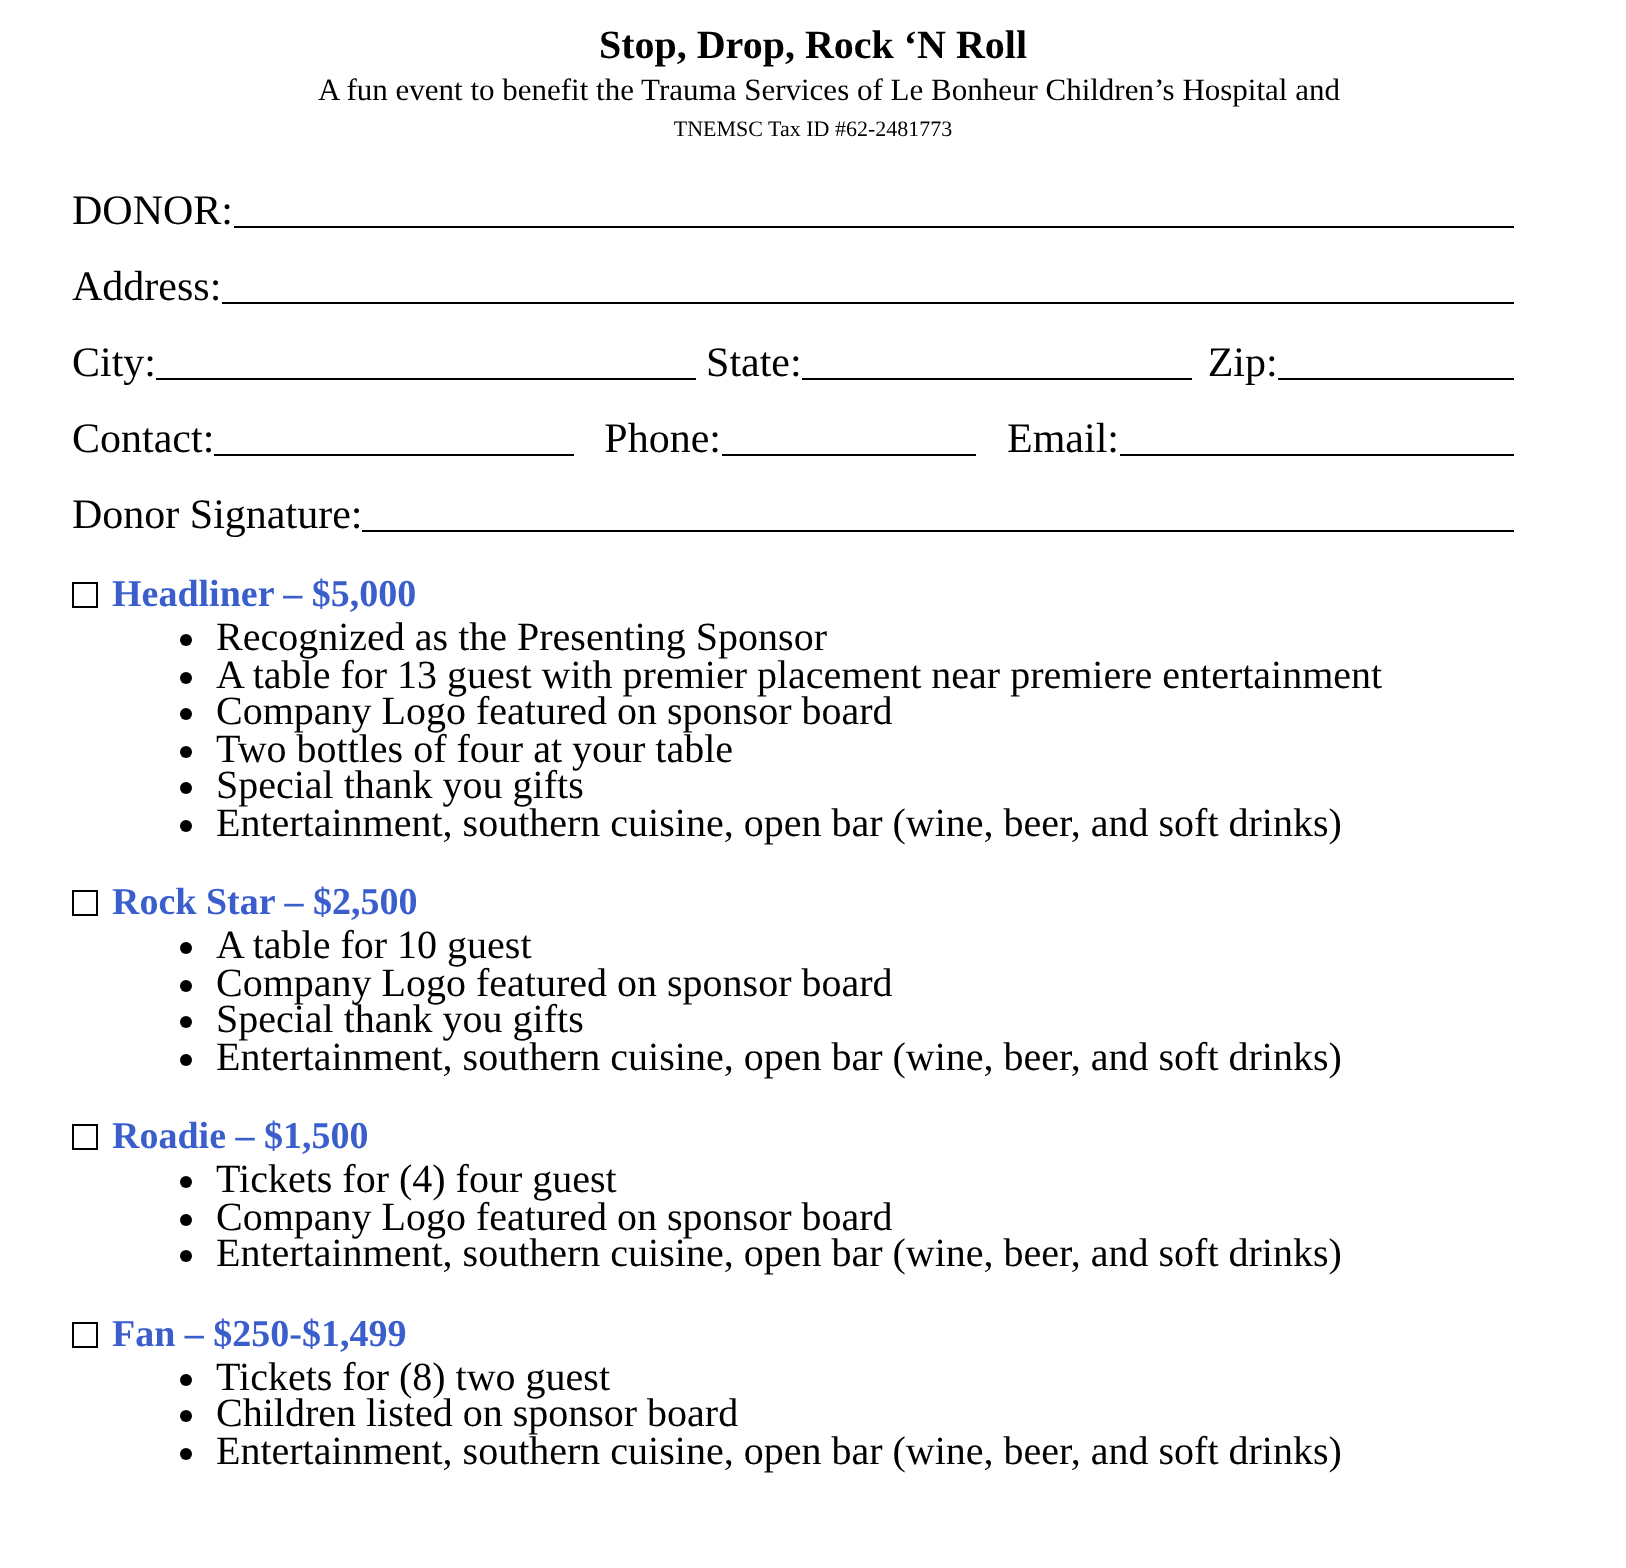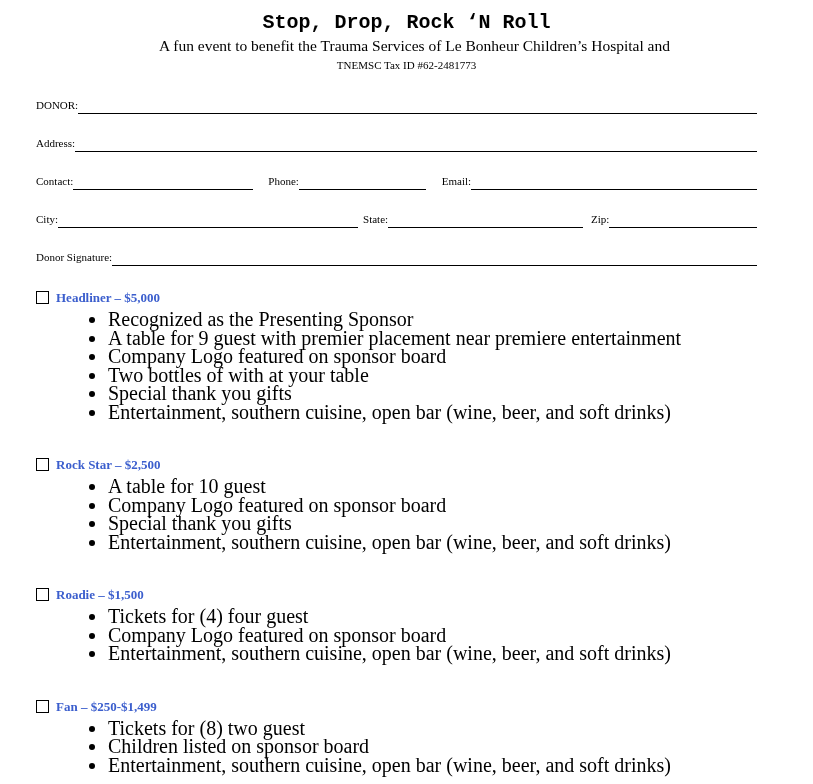--- a/index.html
+++ b/index.html
@@ -9,29 +9,29 @@
     width: 813px; height: 784px;
     background: #ffffff;
     color: var(--ink);
     font-family: "Liberation Serif", "DejaVu Serif", serif;
     overflow: hidden;
   }
   .page { padding: 12px 56px 0 36px; }
 
   
   .header { margin: 0 -56px 0 -36px; text-align: center; }
-  .doc-title { font-size: 20px; font-weight: bold; line-height: 22px; margin: 0; font-family: Liberation Mono, monospace; }
+  .doc-title { font-size: 20px; font-weight: bold; line-height: 22px; margin: 0; }
   .doc-subtitle { font-size: 15.5px; line-height: 19px; margin: 2px 0 0 0; padding-left: 16px; }
   .tax-id { font-size: 11px; line-height: 13px; margin: 4px 0 0 0; }
   .section-title { font-size: 16px; font-weight: bold; line-height: 19px; margin: 21px 0 0 0; }
 
   
   .form-row {
     display: flex; align-items: flex-end;
-    font-size: 11px; line-height: 18px;
+    font-size: 21px; line-height: 18px;
     margin-top: 19px;
   }
   .form-row.first { margin-top: 23px; }
   .form-label { white-space: nowrap; }
   .fill-line {
     border: 0; border-bottom: 1px solid var(--ink);
     outline: none; background: transparent;
     font: inherit; color: inherit;
     height: 19px; padding: 0 2px; border-radius: 0;
   }
@@ -39,30 +39,30 @@
   .w-city { width: 300px; }
   .w-state { width: 195px; }
   .w-contact { width: 180px; }
   .w-phone { width: 127px; }
   .ml5 { margin-left: 5px; }
   .ml8 { margin-left: 8px; }
   .ml15 { margin-left: 15px; }
   .ml16 { margin-left: 16px; }
 
   
-  .tier { margin-top: 34px; }
+  .tier { margin-top: 21px; }
   .tier.first { margin-top: 22px; }
   .tier-head { display: flex; align-items: center; }
   .checkbox {
     width: 13px; height: 13px;
     border: 1.5px solid var(--ink);
     margin-right: 7px; flex: 0 0 auto;
     cursor: pointer;
   }
-  .tier-title { font-size: 13px; font-weight: bold; color: var(--accent); line-height: 19px; text-align: right; }
+  .tier-title { font-size: 19px; font-weight: bold; color: var(--accent); line-height: 19px; text-align: right; }
   ul.benefits { margin: 3px 0 0 0; padding: 0 0 0 72px; }
   ul.benefits li { font-size: 20px; line-height: 18.5px; }
 </style>
 </head>
 <body>
 
 <div class="page">
 
   <div class="header">
     <div class="doc-title">Stop, Drop, Rock ‘N Roll</div>
@@ -74,52 +74,52 @@
     <span class="form-label">DONOR:</span>
     <input class="fill-line grow" type="text" value="" style="">
   </div>
 
   <div class="form-row">
     <span class="form-label">Address:</span>
     <input class="fill-line grow" type="text" value="" style="">
   </div>
 
   <div class="form-row">
+    <span class="form-label">City:</span>
+    <input class="fill-line w-city" type="text" value="" style="">
+    <span class="form-label ml5">State:</span>
+    <input class="fill-line w-state" type="text" value="" style="">
+    <span class="form-label ml8">Zip:</span>
+    <input class="fill-line grow" type="text" value="" style="">
+  </div>
+
+  <div class="form-row">
     <span class="form-label">Contact:</span>
     <input class="fill-line w-contact" type="text" value="" style="">
     <span class="form-label ml15">Phone:</span>
     <input class="fill-line w-phone" type="text" value="" style="">
     <span class="form-label ml16">Email:</span>
-    <input class="fill-line grow" type="text" value="" style="">
-  </div>
-
-  <div class="form-row">
-    <span class="form-label">City:</span>
-    <input class="fill-line w-city" type="text" value="" style="">
-    <span class="form-label ml5">State:</span>
-    <input class="fill-line w-state" type="text" value="" style="">
-    <span class="form-label ml8">Zip:</span>
     <input class="fill-line grow" type="text" value="" style="">
   </div>
 
   <div class="form-row">
     <span class="form-label">Donor Signature:</span>
     <input class="fill-line grow" type="text" value="" style="">
   </div>
 
   <div class="tier first">
     <div class="tier-head">
       <span class="checkbox"></span>
       <span class="tier-title">Headliner – $5,000</span>
     </div>
     <ul class="benefits">
       <li>Recognized as the Presenting Sponsor</li>
-      <li>A table for 9 guest with premier placement near premiere entertainment</li>
+      <li>A table for 13 guest with premier placement near premiere entertainment</li>
       <li>Company Logo featured on sponsor board</li>
-      <li>Two bottles of with at your table</li>
+      <li>Two bottles of four at your table</li>
       <li>Special thank you gifts</li>
       <li>Entertainment, southern cuisine, open bar (wine, beer, and soft drinks)</li>
     </ul>
   </div>
 
   <div class="tier">
     <div class="tier-head">
       <span class="checkbox"></span>
       <span class="tier-title">Rock Star – $2,500</span>
     </div>

